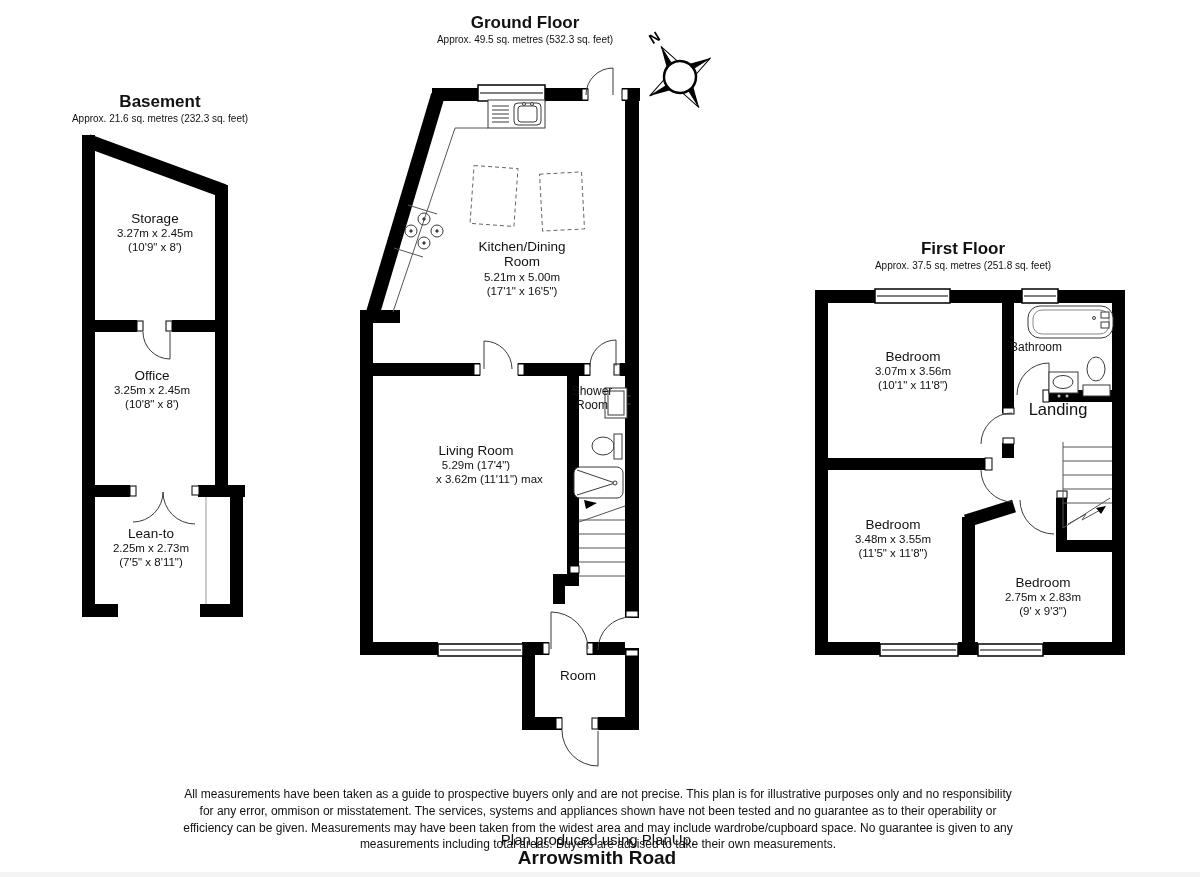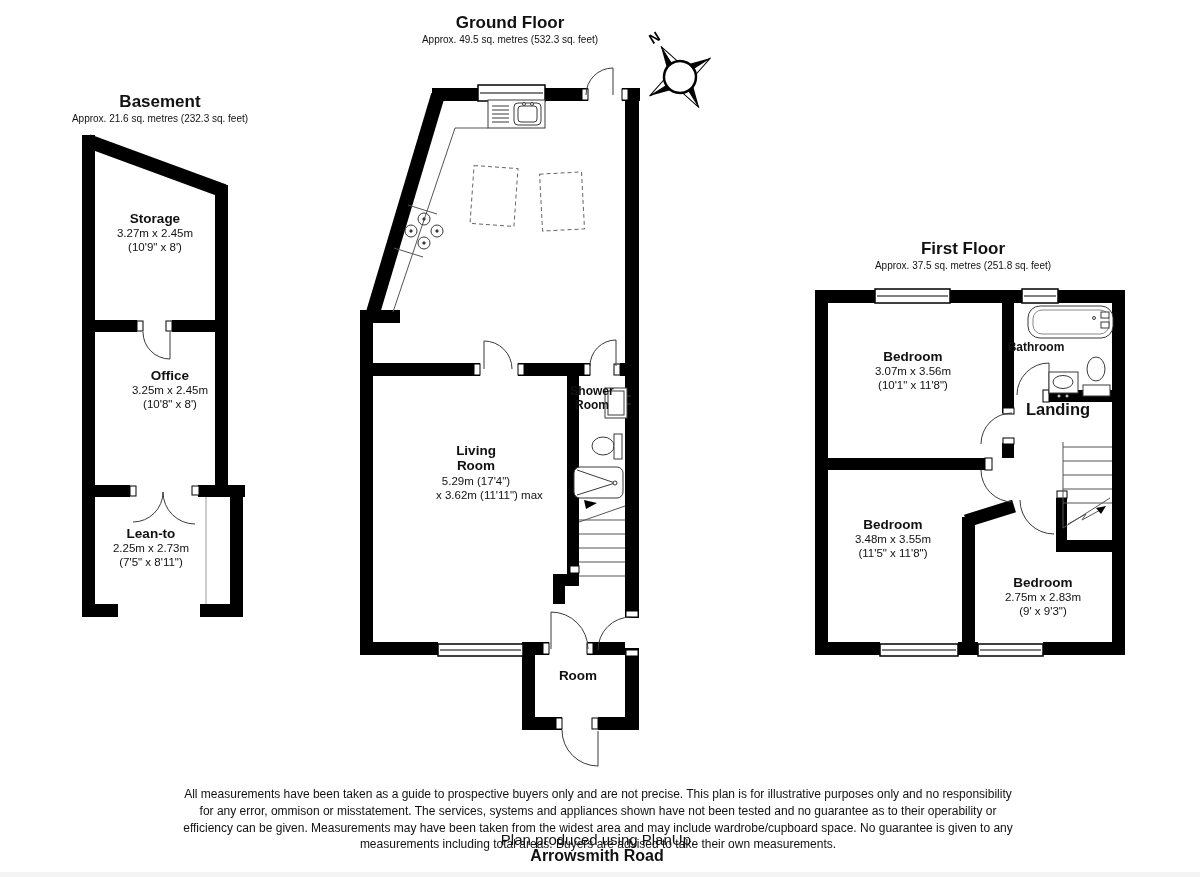--- a/index.html
+++ b/index.html
@@ -4,30 +4,30 @@
 <title>Floor Plan</title>
 <style>
   html,body{margin:0;padding:0;background:#fff;}
   #canvas{position:relative;width:1200px;height:877px;background:#fff;overflow:hidden;
           font-family:"Liberation Sans", sans-serif;color:#111;}
   #plan-svg{position:absolute;left:0;top:0;}
   .abs{position:absolute;transform:translateX(-50%);text-align:center;white-space:nowrap;}
   .floor-header .floor-title{display:block;font-size:17px;font-weight:bold;line-height:1.15;}
   .floor-header .floor-area{display:block;font-size:10px;line-height:1.4;}
   .room-label{line-height:1.1;}
-  .room-label .room-name{display:block;font-weight:bold;font-size:13.5px;line-height:1.13;}
+  .room-label .room-name{display:block;font-weight:normal;font-size:13.5px;line-height:1.13;}
   .room-label .room-dim{display:block;font-size:11.5px;line-height:1.22;}
   .wrap{white-space:normal;}
   .small-room .room-name{font-size:12px;line-height:1.15;}
   .mid-room .room-name{font-size:12px;}
   .big-room .room-name{font-size:16.5px;}
   .total-line{font-size:14.5px;}
   .disclaimer{font-size:12px;line-height:1.4;white-space:normal;width:840px;}
   .produced{font-size:15px;}
-  .address{font-size:16px;font-weight:bold;}
+  .address{font-size:19px;font-weight:bold;}
   .bottom-strip{position:absolute;left:0;bottom:0;width:1200px;height:5px;background:#f4f4f4;}
 </style>
 </head>
 <body>
 
 <div id="canvas">
 
   <svg id="plan-svg" width="1200" height="877" viewBox="0 0 1200 877">
 
     <g fill="#000" stroke="none">
@@ -291,44 +291,49 @@
         <circle cx="0" cy="0" r="16" fill="#fff" stroke="#000" stroke-width="2.5"></circle>
         <text x="-6" y="-42" font-size="14" font-weight="bold" fill="#000" font-family="Liberation Sans, sans-serif">N</text>
       </g>
     </g>
   </svg>
 
   <div class="abs floor-header" style="left:160px;top:92px;">
     <span class="floor-title">Basement</span>
     <span class="floor-area">Approx. 21.6 sq. metres (232.3 sq. feet)</span>
   </div>
-  <div class="abs floor-header" style="left:510px;top:13px;">
+  <div class="abs floor-header" style="left:525px;top:13px;">
     <span class="floor-title">Ground Floor</span>
     <span class="floor-area">Approx. 49.5 sq. metres (532.3 sq. feet)</span>
   </div>
   <div class="abs floor-header" style="left:963px;top:239px;">
     <span class="floor-title">First Floor</span>
     <span class="floor-area">Approx. 37.5 sq. metres (251.8 sq. feet)</span>
   </div>
 
   <div class="abs room-label" style="left:155px;top:211px;">
     <span class="room-name">Storage</span>
     <span class="room-dim">3.27m x 2.45m</span>
     <span class="room-dim">(10'9" x 8')</span>
   </div>
-  <div class="abs room-label" style="left:152px;top:368px;margin-left:18px;">
+  <div class="abs room-label" style="left:152px;top:368px;">
     <span class="room-name">Office</span>
     <span class="room-dim">3.25m x 2.45m</span>
     <span class="room-dim">(10'8" x 8')</span>
   </div>
   <div class="abs room-label" style="left:151px;top:526px;">
     <span class="room-name">Lean-to</span>
     <span class="room-dim">2.25m x 2.73m</span>
     <span class="room-dim">(7'5" x 8'11")</span>
   </div>
+  <div class="abs room-label" style="left:522px;top:239px;width:125px;">
+    <span class="room-name wrap">Kitchen/Dining Room</span>
+    <span class="room-dim">5.21m x 5.00m</span>
+    <span class="room-dim">(17'1" x 16'5")</span>
+  </div>
   <div class="abs room-label" style="left:476px;top:443px;width:80px;">
     <span class="room-name wrap">Living Room</span>
     <span class="room-dim" style="white-space:nowrap;">5.29m (17'4")</span>
     <span class="room-dim" style="white-space:nowrap;">x 3.62m (11'11") max</span>
   </div>
   <div class="abs room-label small-room" style="left:592px;top:385px;width:46px;">
     <span class="room-name wrap">Shower Room</span>
   </div>
   <div class="abs room-label" style="left:578px;top:668px;">
     <span class="room-name">Room</span>

